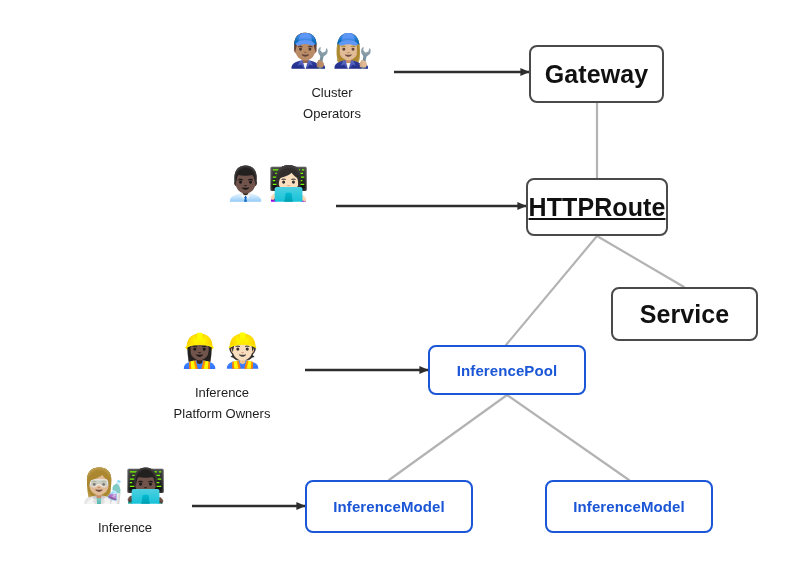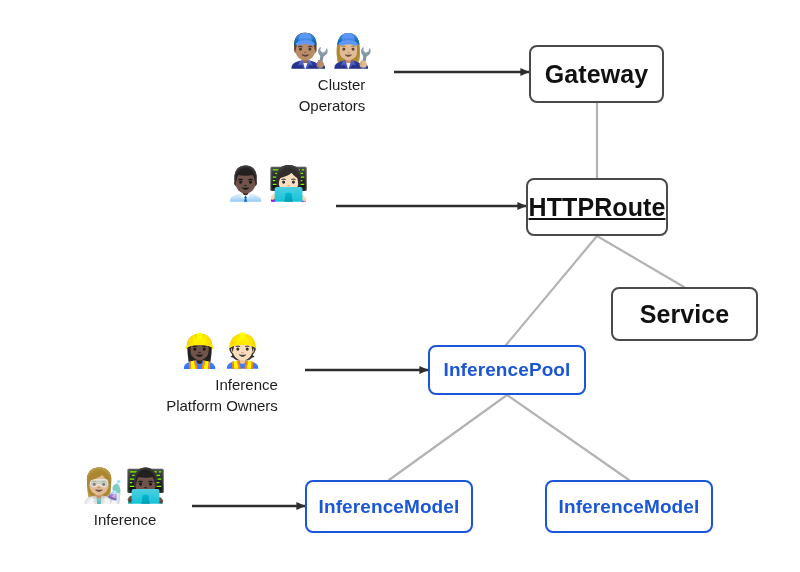--- a/index.html
+++ b/index.html
@@ -46,21 +46,21 @@
     white-space: nowrap;
   }
   .node.plain {
     border: 2px solid #4a4a4a;
     color: #111111;
     font-size: 25px;
   }
   .node.accent {
     border: 2.5px solid #1a56d6;
     color: #1a56d6;
-    font-size: 19px;
+    font-size: 15px;
   }
 
   
   .persona {
     position: absolute;
     display: flex;
     flex-direction: column;
     align-items: center;
     width: 230px;
   }
@@ -68,24 +68,24 @@
     font-size: 33px;
     line-height: 40px;
     letter-spacing: 2px;
     height: 42px;
     display: flex;
     align-items: center;
     justify-content: center;
     font-family: "DejaVu Sans", sans-serif;
   }
   .persona-label {
-    margin-top: 2px;
-    font-size: 15px;
+    margin-top: 10px;
+    font-size: 13px;
     line-height: 21px;
-    text-align: right;
+    text-align: center;
     color: #1d1d1d;
     font-weight: normal;
   }
   .persona-label .line {
     display: block;
   }
 </style>
 </head>
 <body>
 

